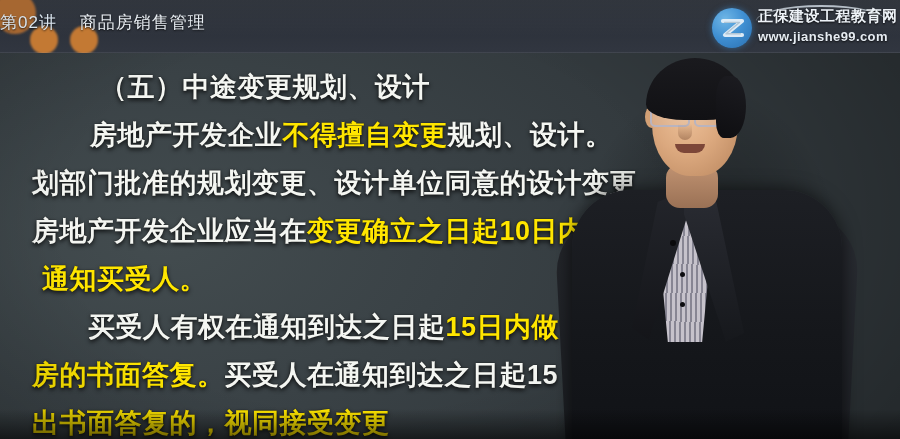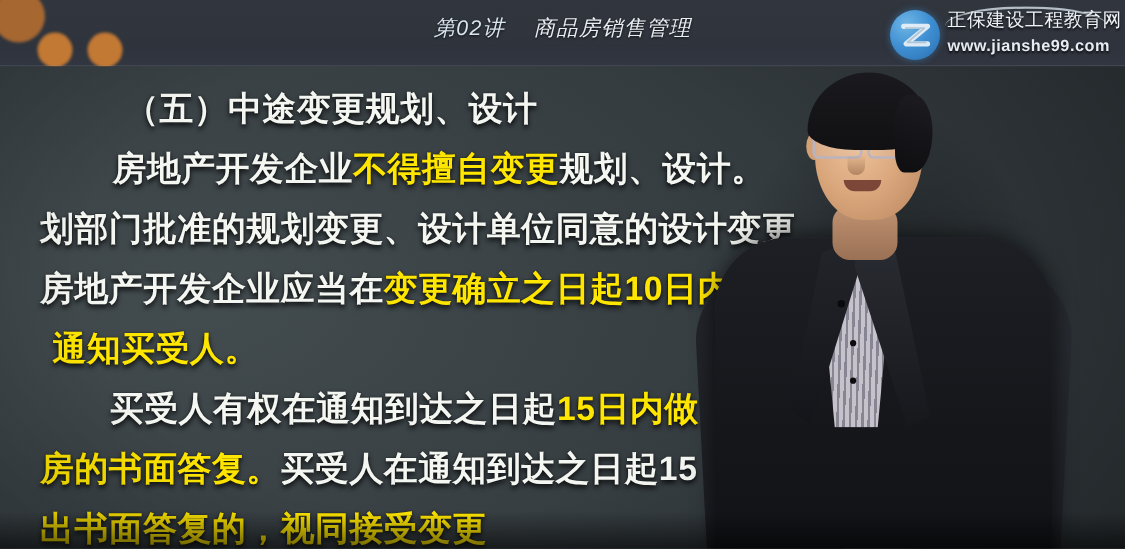--- a/index.html
+++ b/index.html
@@ -38,39 +38,38 @@
     background:linear-gradient(180deg,rgba(255,255,255,.10),rgba(255,255,255,0));
   }
 
   
   .dot{position:absolute;border-radius:50%;filter:blur(1.1px);}
   .dot.big{left:-6px;top:-8px;width:42px;height:42px;background:#c4742f;opacity:.80;}
   .dot.s1{left:30px;top:26px;width:28px;height:28px;background:#d07f33;opacity:.92;}
   .dot.s2{left:70px;top:26px;width:28px;height:28px;background:#d07f33;opacity:.92;}
 
   .header-title{
-    position:absolute;left:0;top:11px;width:900px;text-align:center;
+    position:absolute;left:0;top:11px;width:900px;text-align:left;
     color:#e9eef3;font-size:17px;letter-spacing:1px;
     text-shadow:0 1px 2px rgba(0,0,0,.75);
     white-space:nowrap;
-    font-style:italic;
   }
   .header-title .lec-no{color:#d9e4ee;}
 
   
   .logo{position:absolute;left:710px;top:5px;width:176px;height:46px;}
   .logo-mark{
     position:absolute;left:2px;top:3px;width:40px;height:40px;border-radius:50%;
     background:radial-gradient(circle at 33% 28%, #6fb6e6 0%, #3f8fd2 48%, #2a6fb0 100%);
     box-shadow:0 0 6px rgba(60,140,210,.55);
   }
   .logo-mark svg{position:absolute;left:0;top:0;}
   .logo-text{
     position:absolute;left:48px;top:2px;width:128px;
-    color:#eef3f8;font-size:15px;font-weight:normal;letter-spacing:.5px;
+    color:#eef3f8;font-size:15px;font-weight:bold;letter-spacing:.5px;
     text-shadow:0 1px 2px rgba(0,0,0,.8);white-space:nowrap;
   }
   .logo-url{
     position:absolute;left:48px;top:24px;width:128px;
     color:#e6ecf2;font-size:13px;font-weight:bold;letter-spacing:.4px;
     text-shadow:0 1px 2px rgba(0,0,0,.8);white-space:nowrap;
   }
   .logo-swish{
     position:absolute;left:46px;top:0px;width:130px;height:14px;
     border-top:2px solid rgba(225,236,245,.75);

